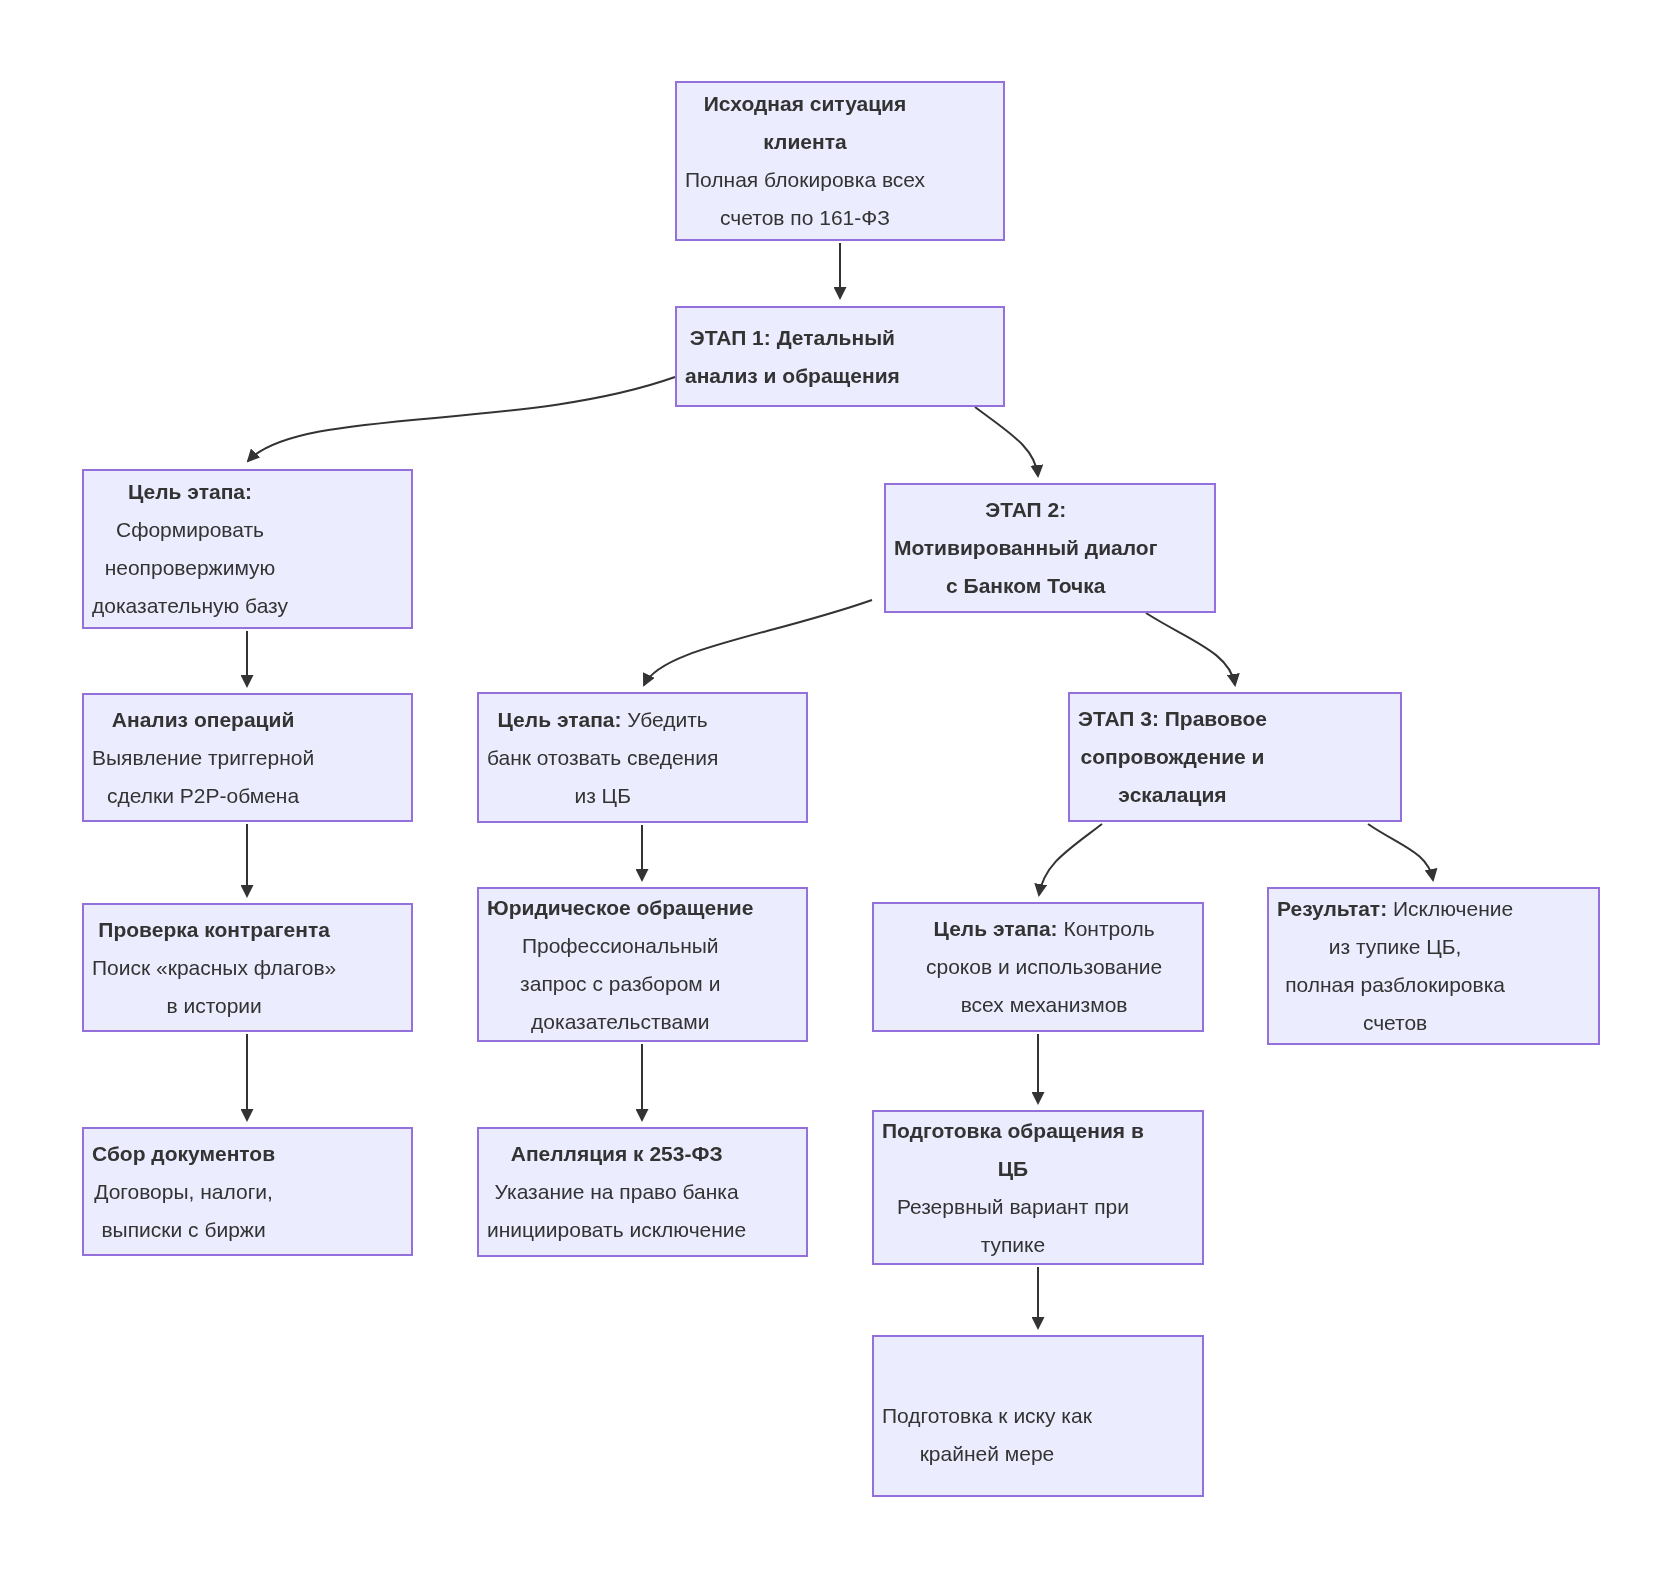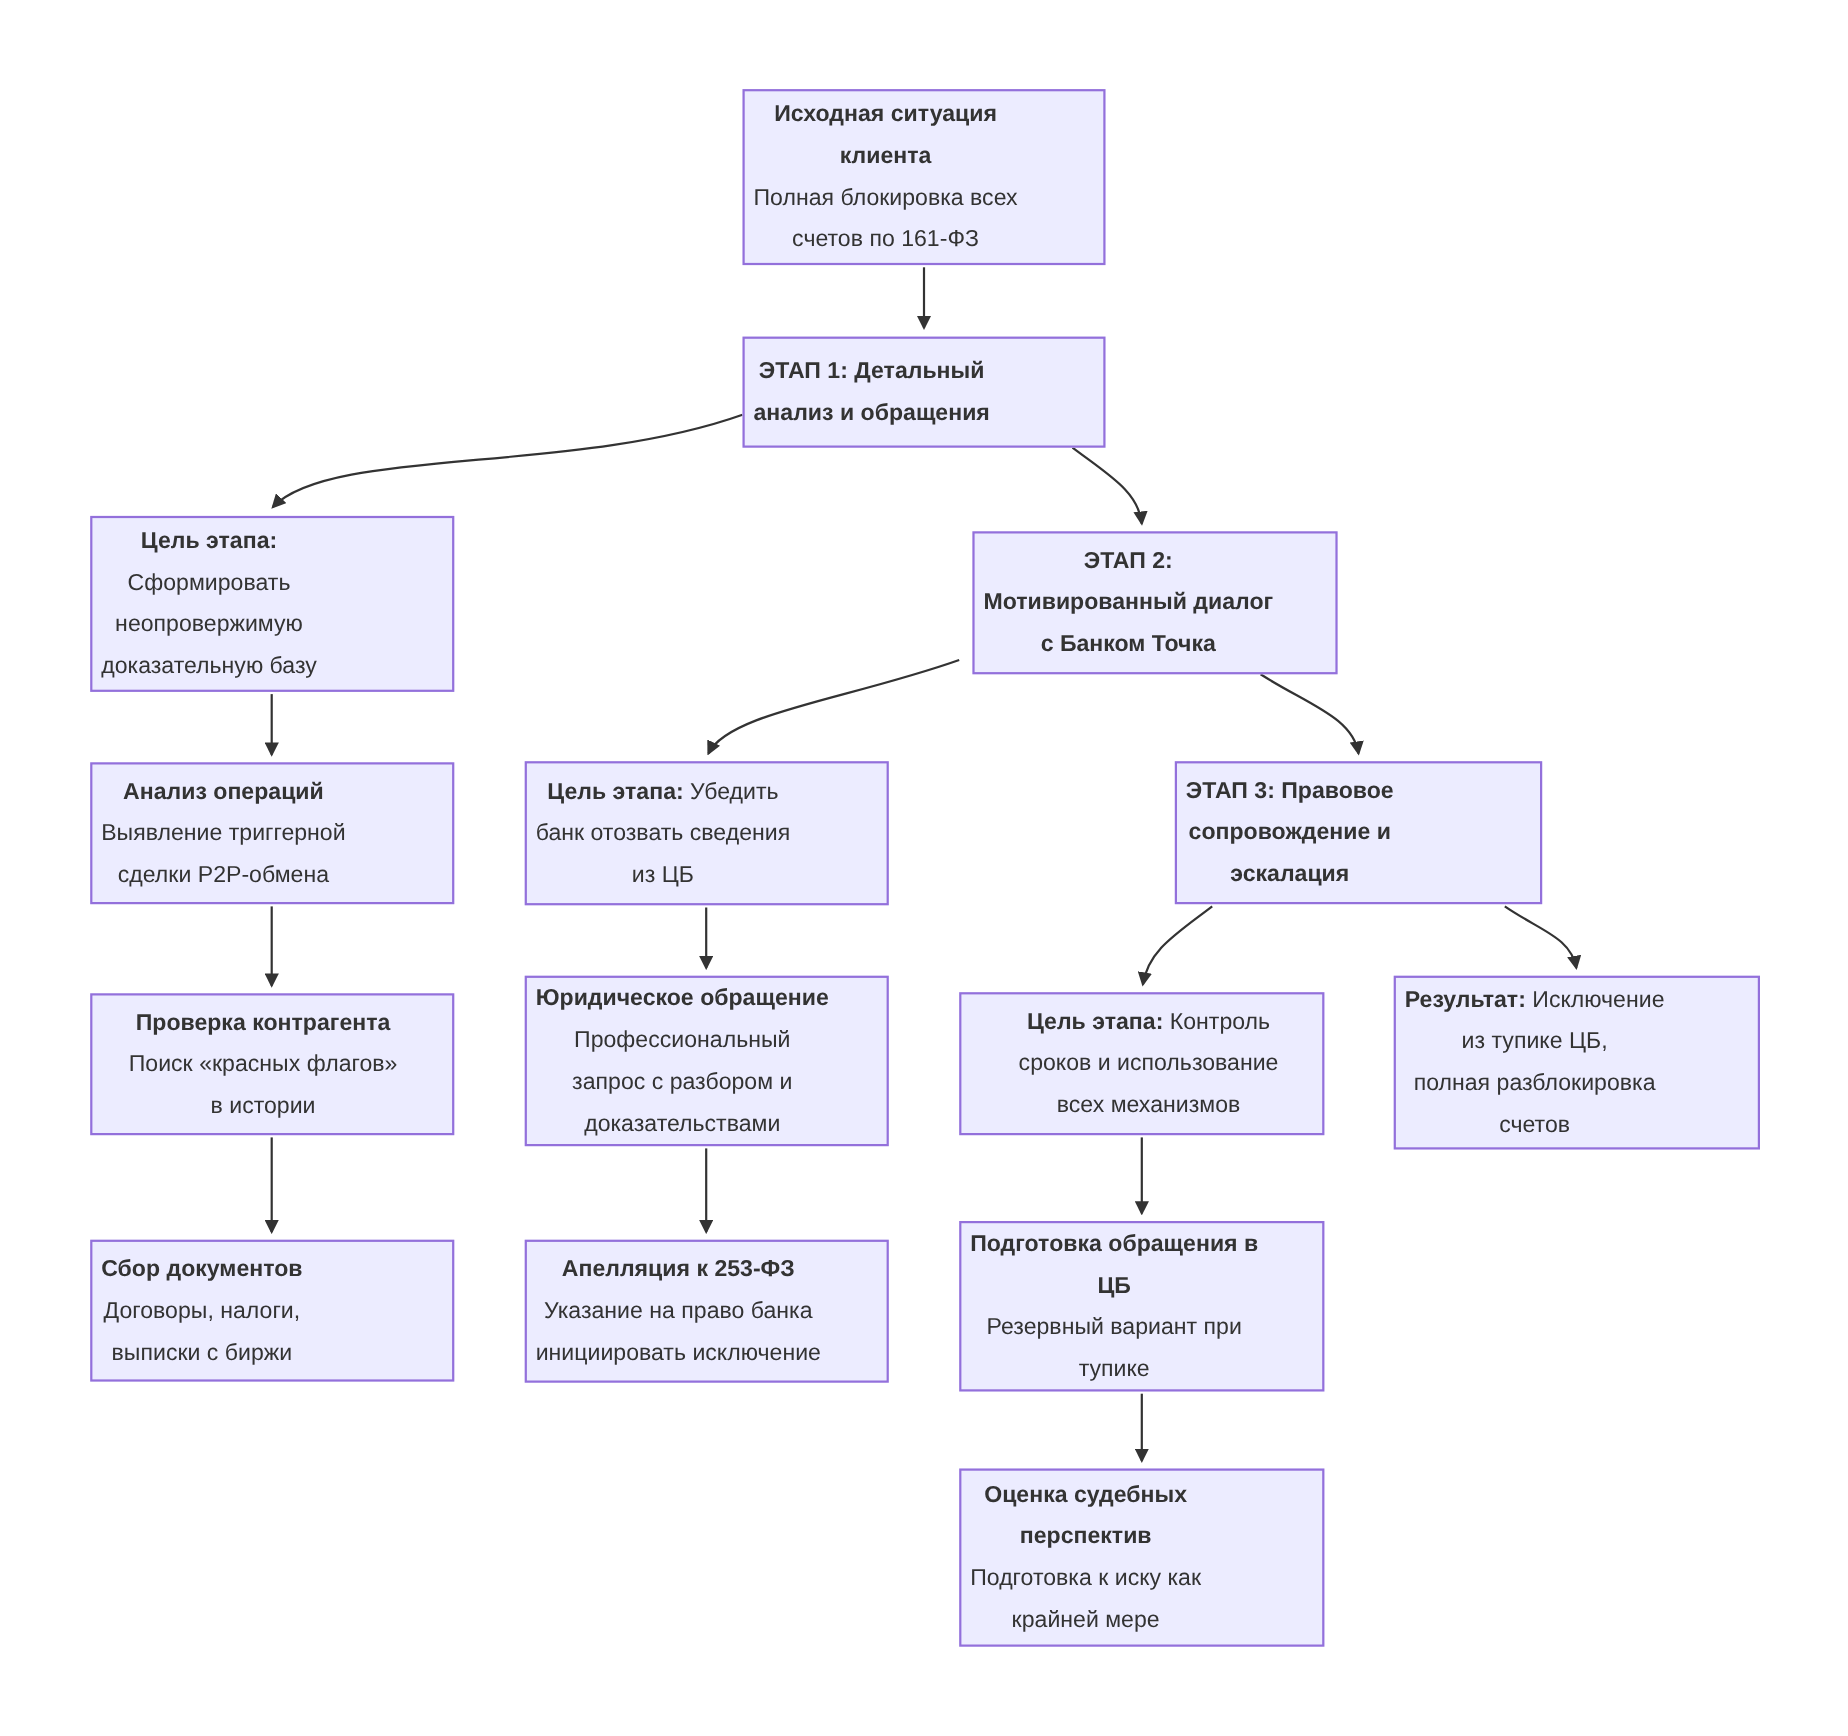--- a/index.html
+++ b/index.html
@@ -99,21 +99,21 @@
       <div class="node" style="left: 477px; top: 692px; width: 331px; height: 131px;">
         <div class="label"><span class="b">Цель этапа:</span><span class="n"> Убедить
 банк отозвать сведения
 из ЦБ</span></div>
       </div>
       <div class="node" style="left: 1068px; top: 692px; width: 334px; height: 130px;">
         <div class="label"><span class="b">ЭТАП 3: Правовое
 сопровождение и
 эскалация</span><span class="n"></span></div>
       </div>
-      <div class="node" style="left: 82px; top: 903px; width: 331px; height: 129px; padding-left: 25px;">
+      <div class="node" style="left: 82px; top: 903px; width: 331px; height: 129px;">
         <div class="label"><span class="b">Проверка контрагента</span><span class="n">
 Поиск «красных флагов»
 в истории</span></div>
       </div>
       <div class="node" style="left: 477px; top: 887px; width: 331px; height: 155px;">
         <div class="label"><span class="b">Юридическое обращение</span><span class="n">
 Профессиональный
 запрос с разбором и
 доказательствами</span></div>
       </div>
@@ -138,19 +138,18 @@
 Указание на право банка
 инициировать исключение</span></div>
       </div>
       <div class="node" style="left: 872px; top: 1110px; width: 332px; height: 155px;">
         <div class="label"><span class="b">Подготовка обращения в
 ЦБ</span><span class="n">
 Резервный вариант при
 тупике</span></div>
       </div>
       <div class="node" style="left: 872px; top: 1335px; width: 332px; height: 162px;">
-        <div class="label"><span class="b">Оценка судебных
-перспектив</span><span class="n">
+        <div class="label"><span class="n">
 Подготовка к иску как
 крайней мере</span></div>
       </div>
     </div>
 </div>
 
 </body></html>

